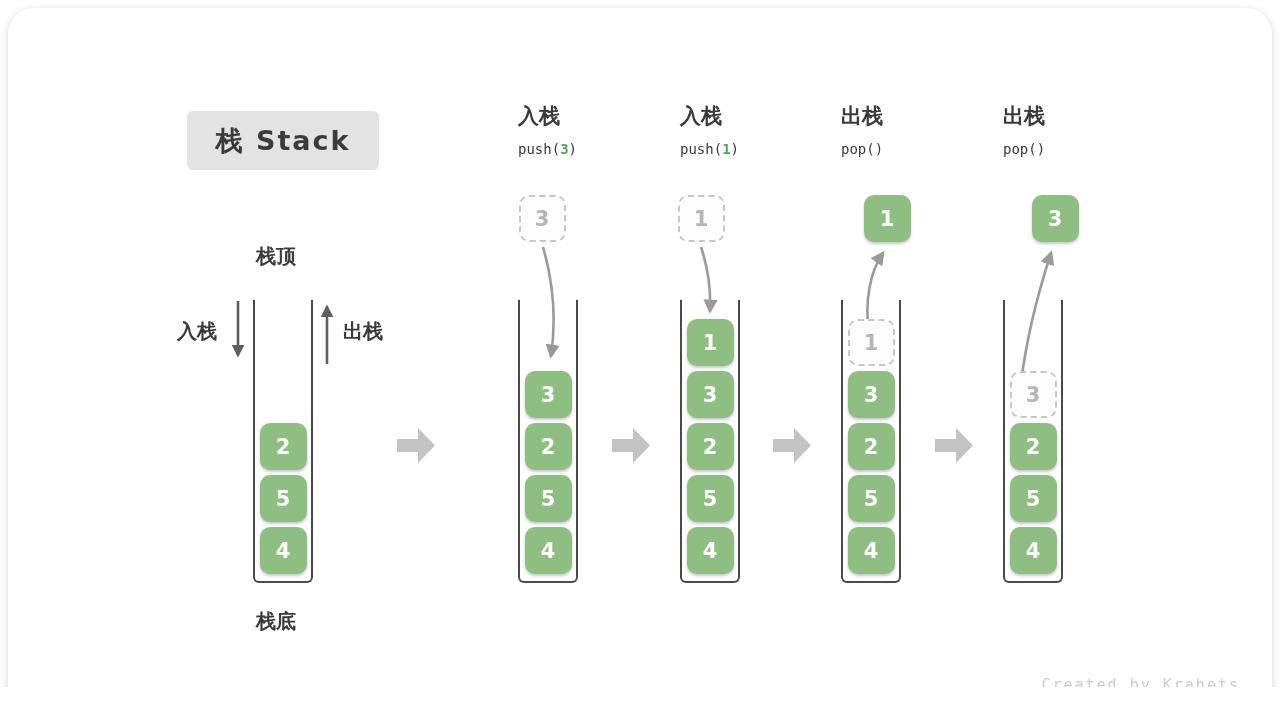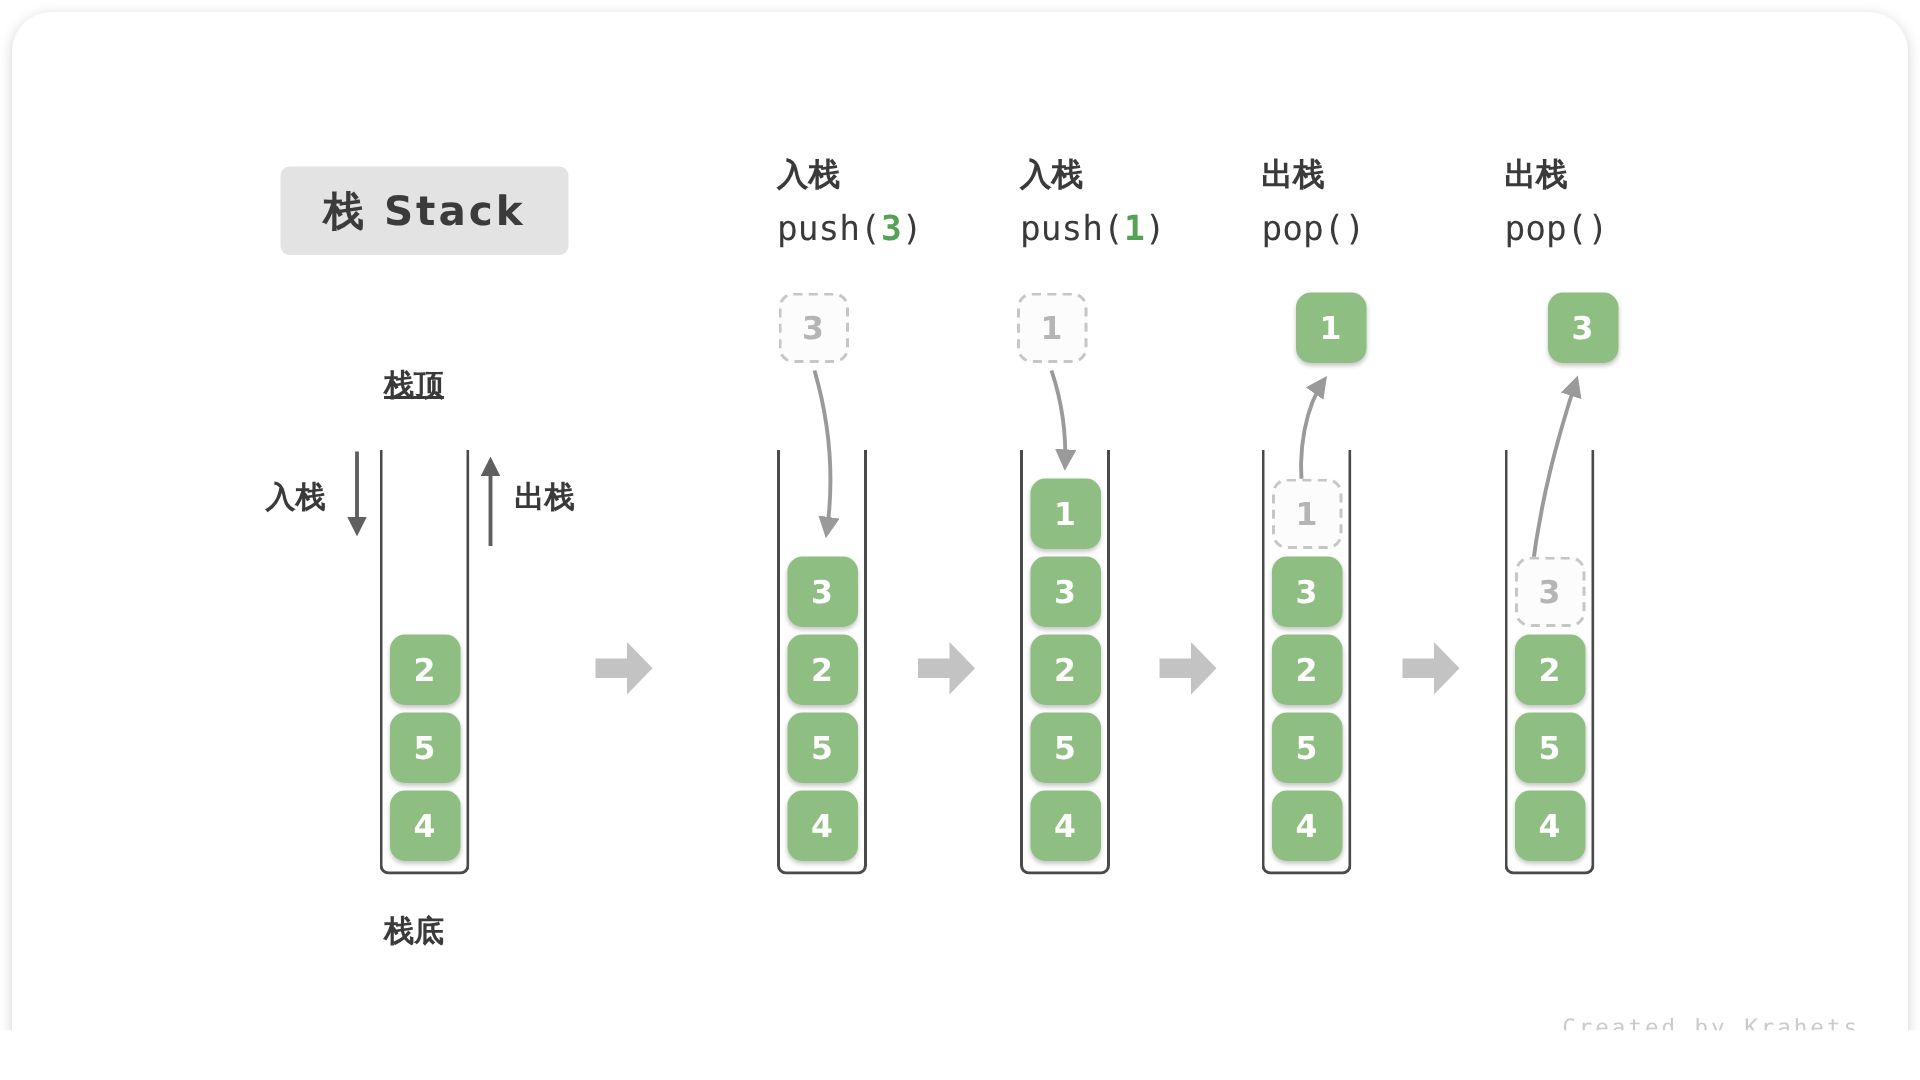--- a/index.html
+++ b/index.html
@@ -8,42 +8,42 @@
   .card{position:absolute;left:8px;top:8px;width:1264px;height:704px;background:#ffffff;
         border-radius:26px;box-shadow:0 2px 9px rgba(0,0,0,0.18);}
   .abs{position:absolute;}
   .title-box{left:187px;top:111px;width:192px;height:59px;background:#e3e3e3;border-radius:6px;
              display:flex;align-items:center;justify-content:center;}
   .title-text{font-size:27px;font-weight:bold;color:#3b3b3b;letter-spacing:2px;
               font-family:"DejaVu Sans","DejaVu Sans Mono",sans-serif;}
   .cjk-label{font-size:20px;font-weight:bold;color:#3a3a3a;line-height:1;}
   .op-block{width:150px;}
   .op-line1{font-size:21px;font-weight:bold;color:#3a3a3a;line-height:1;margin-bottom:15px;}
-  .op-line2{font-size:23px;color:#3a3a3a;line-height:1;font-family:"DejaVu Sans Mono","Liberation Mono",monospace;}
+  .op-line2{font-size:14px;color:#3a3a3a;line-height:1;font-family:"DejaVu Sans Mono","Liberation Mono",monospace;}
   .op-arg{color:#55a155;font-weight:bold;}
   .stack-wall{box-sizing:border-box;width:60px;height:283px;border:2px solid #4a4a4a;border-top:none;
               border-radius:0 0 6px 6px;background:transparent;}
   .cell{box-sizing:border-box;width:47px;height:47px;border-radius:10px;display:flex;align-items:center;
         justify-content:center;font-size:21px;font-weight:bold;}
   .cell.solid{background:#8fbe82;color:#ffffff;box-shadow:0 2px 3px rgba(0,0,0,0.22);}
   .cell.ghost{background:#fcfcfc;border:2px dashed #c6c6c6;color:#b5b5b5;box-shadow:none;}
   .watermark{font-size:15px;color:#cbcbcb;font-family:"DejaVu Sans Mono","Liberation Mono",monospace;
              letter-spacing:2px;text-decoration:underline;}
   svg.overlay{position:absolute;left:0;top:0;width:1280px;height:720px;pointer-events:none;}
 </style>
 </head>
 <body>
 
 <div class="canvas">
   <div class="card"></div>
 
   <div class="abs title-box">
     <span class="title-text">栈 Stack</span>
   </div>
-  <div class="abs cjk-label" style="left:256px;top:246px;text-decoration:underline;">栈顶</div>
+  <div class="abs cjk-label" style="left:256px;top:246px;">栈顶</div>
   <div class="abs cjk-label" style="left:177px;top:321px;">入栈</div>
   <div class="abs cjk-label" style="left:343px;top:321px;">出栈</div>
   <div class="abs cjk-label" style="left:256px;top:613px;font-family:Liberation Mono, monospace;">栈底</div>
 
   <svg class="overlay">
     <defs>
       <marker id="headGray" viewBox="0 0 10 10" refX="8" refY="5" markerWidth="5.5" markerHeight="5.5" orient="auto-start-reverse">
         <path d="M0,0 L10,5 L0,10 z" fill="#9a9a9a"></path>
       </marker>
       <marker id="headDark" viewBox="0 0 10 10" refX="8" refY="5" markerWidth="5" markerHeight="5" orient="auto-start-reverse">

